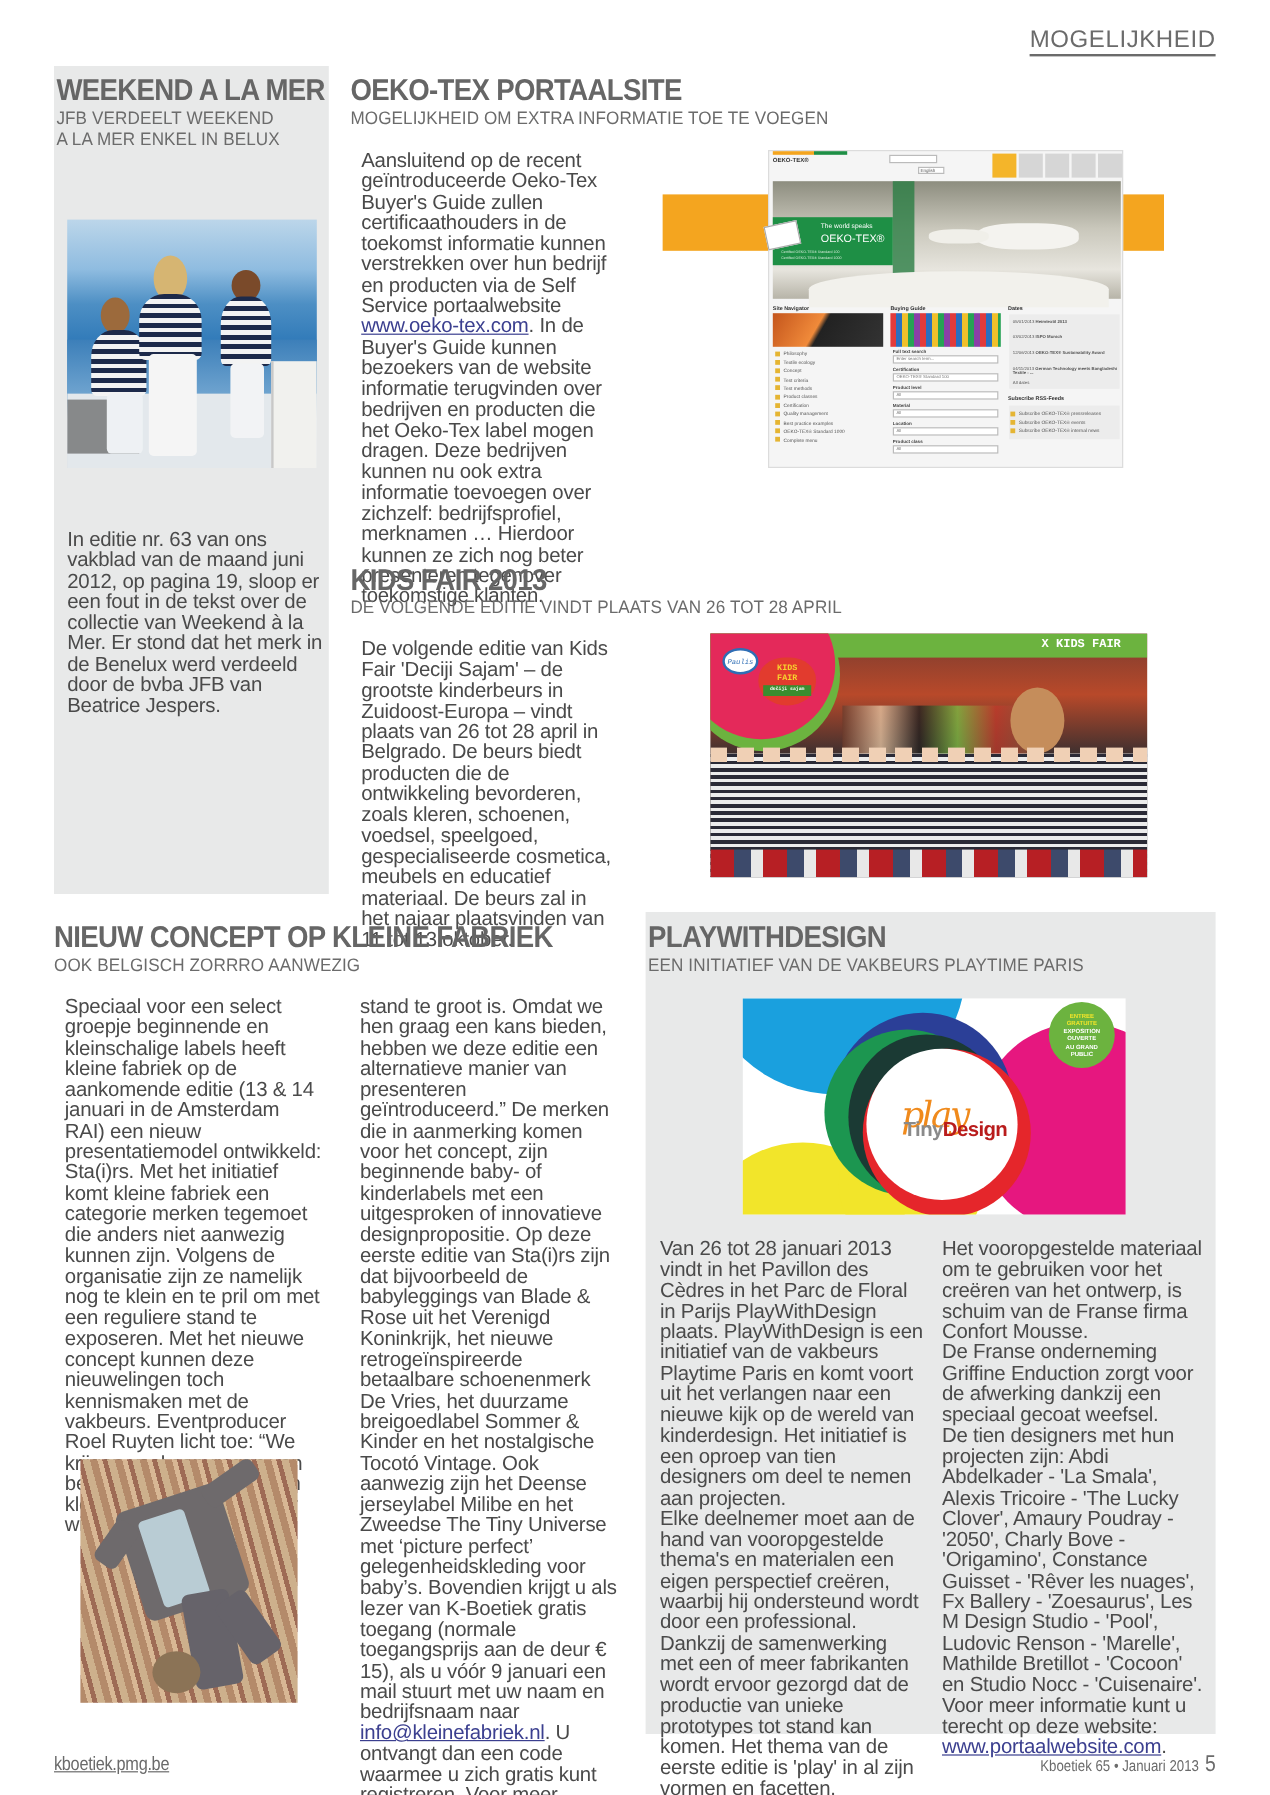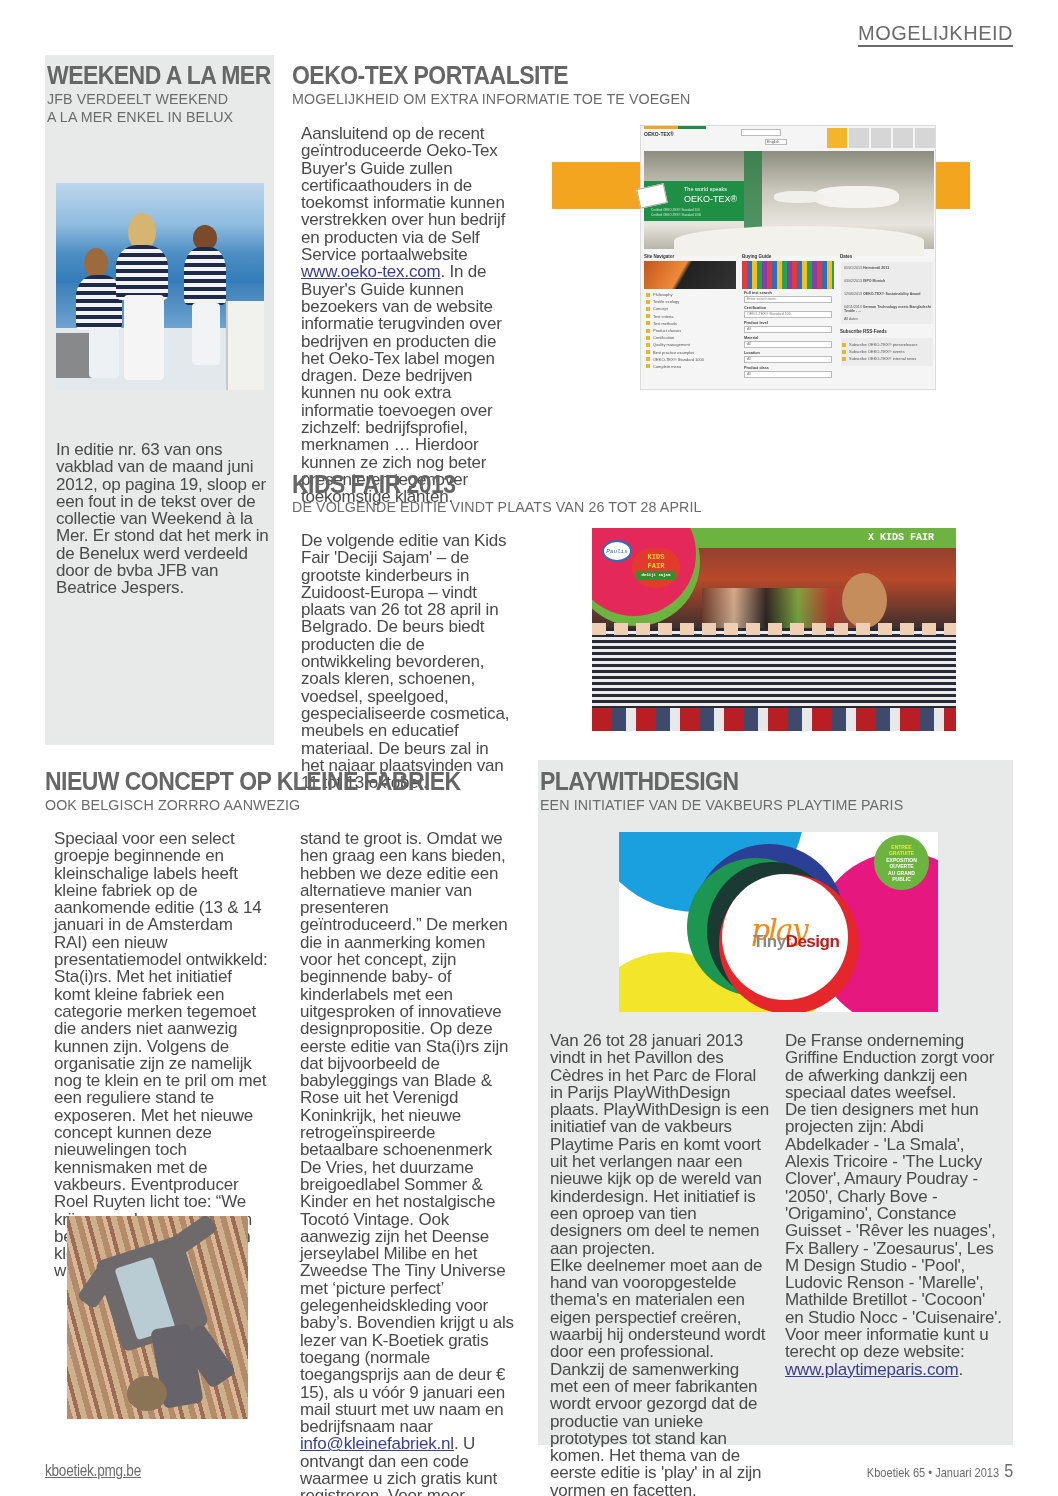--- a/index.html
+++ b/index.html
@@ -275,21 +275,22 @@
     <div>PUBLIC</div>
   </div>
 </div>
 
 <div class="abs body-text" style="left:550px; top:1032px; width:220px;">
   <p>Van 26 tot 28 januari 2013 vindt in het Pavillon des Cèdres in het Parc de Floral in Parijs PlayWithDesign plaats. PlayWithDesign is een initiatief van de vakbeurs Playtime Paris en komt voort uit het verlangen naar een nieuwe kijk op de wereld van kinderdesign. Het initiatief is een oproep van tien designers om deel te nemen aan projecten.</p>
   <p>Elke deelnemer moet aan de hand van vooropgestelde thema's en materialen een eigen perspectief creëren, waarbij hij ondersteund wordt door een professional. Dankzij de samenwerking met een of meer fabrikanten wordt ervoor gezorgd dat de productie van unieke prototypes tot stand kan komen. Het thema van de eerste editie is 'play' in al zijn vormen en facetten.</p>
 </div>
 
 <div class="abs body-text" style="left:785px; top:1032px; width:222px;">
-  <p>De Franse onderneming Griffine Enduction zorgt voor de afwerking dankzij een speciaal dates weefsel.</p>
+  <p>Het vooropgestelde materiaal om te gebruiken voor het creëren van het ontwerp, is schuim van de Franse firma Confort Mousse.</p>
+  <p>De Franse onderneming Griffine Enduction zorgt voor de afwerking dankzij een speciaal gecoat weefsel.</p>
   <p>De tien designers met hun projecten zijn: Abdi Abdelkader - 'La Smala', Alexis Tricoire - 'The Lucky Clover', Amaury Poudray - '2050', Charly Bove - 'Origamino', Constance Guisset - 'Rêver les nuages', Fx Ballery - 'Zoesaurus', Les M Design Studio - 'Pool', Ludovic Renson - 'Marelle', Mathilde Bretillot - 'Cocoon' en Studio Nocc - 'Cuisenaire'.</p>
-  <p><span>Voor meer informatie kunt u terecht op deze website: </span><a class="link" href="#">www.playtimeparis.com</a><span>.</span></p>
+  <p><span>Voor meer informatie kunt u terecht op deze website: </span><a class="link" href="#">www.portaalwebsite.com</a><span>.</span></p>
 </div>
 
 <a class="footer-left" href="#">kboetiek.pmg.be</a>
 <div class="footer-right">
   <span>Kboetiek 65 • Januari 2013</span><span class="pg">5</span>
 </div>
 
 </body></html>

